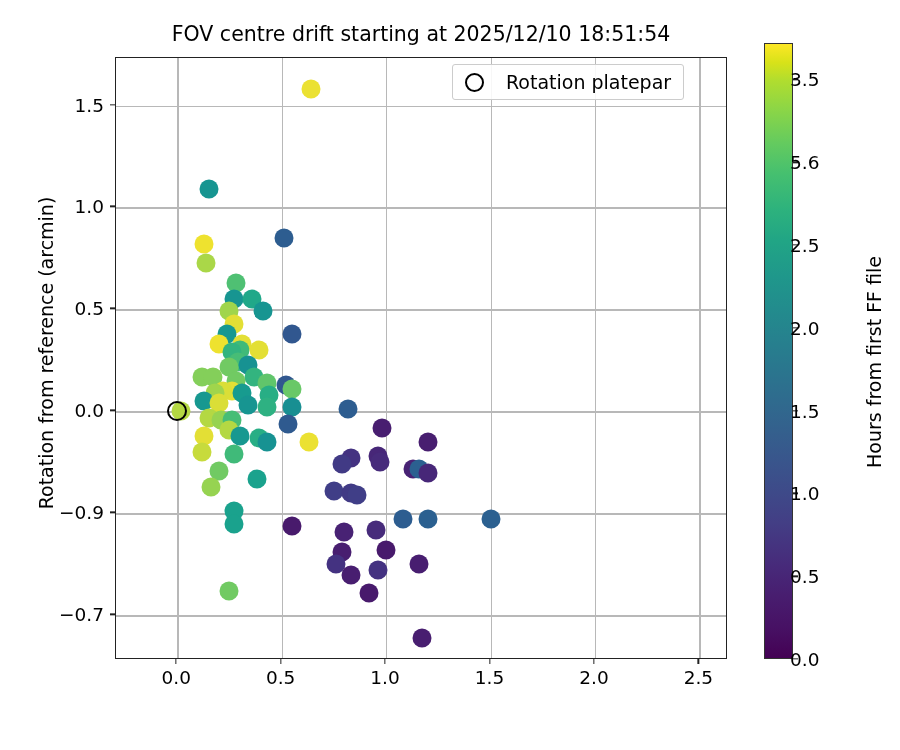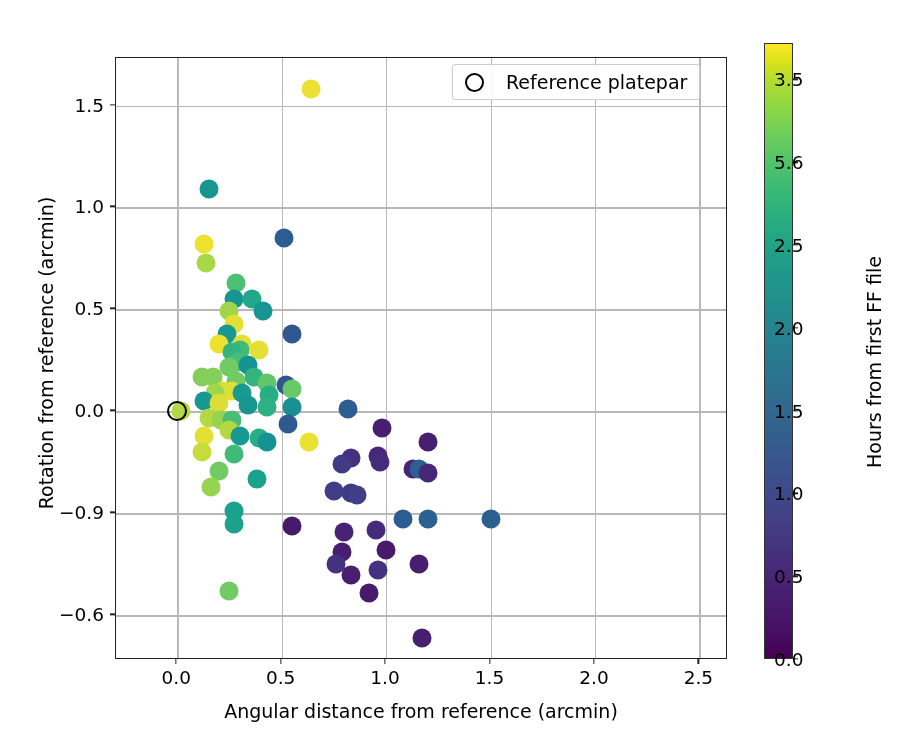--- a/index.html
+++ b/index.html
@@ -172,21 +172,21 @@
   .cb-tick {
     position: absolute;
     left: 793px;
     width: 5px;
     height: 1.3px;
     background: #222222;
     transform: translateY(-50%);
   }
   .cb-tick-label {
     position: absolute;
-    left: 774px;
+    left: 790px;
     font-size: 18.5px;
     color: #000000;
     transform: translateY(-50%);
     white-space: nowrap;
   }
   #cb-label {
     position: absolute;
     left: 566px;
     top: 351px;
     width: 616px;
@@ -195,20 +195,21 @@
     color: #000000;
     transform: rotate(-90deg);
     white-space: nowrap;
   }
 </style>
 </head>
 <body>
 
 <div id="figure">
 
+  <div id="chart-title">FOV centre drift starting at 2025/12/10 18:51:54</div>
 
   <div id="plot-area">
     <div id="gridlines">
         <div class="gridline-v" style="left: 61.2px;"></div>
         <div class="gridline-v" style="left: 165.637px;"></div>
         <div class="gridline-v" style="left: 270.074px;"></div>
         <div class="gridline-v" style="left: 374.511px;"></div>
         <div class="gridline-v" style="left: 478.947px;"></div>
         <div class="gridline-v" style="left: 583.384px;"></div>
         <div class="gridline-h" style="top: 557.339px;"></div>
@@ -316,39 +317,38 @@
       <div class="tick-x-label" style="left: 385.074px;">1.0</div>
       <div class="tick-x" style="left: 489.511px;"></div>
       <div class="tick-x-label" style="left: 489.511px;">1.5</div>
       <div class="tick-x" style="left: 593.947px;"></div>
       <div class="tick-x-label" style="left: 593.947px;">2.0</div>
       <div class="tick-x" style="left: 698.384px;"></div>
       <div class="tick-x-label" style="left: 698.384px;">2.5</div>
     </div>
   <div id="ticks-y">
       <div class="tick-y" style="top: 614.339px;"></div>
-      <div class="tick-y-label" style="top: 614.339px;"><span>−0.6</span></div>
+      <div class="tick-y-label" style="top: 614.339px;"><span>−0.7</span></div>
       <div class="tick-y" style="top: 512.375px;"></div>
       <div class="tick-y-label" style="top: 512.375px;"><span>−0.9</span></div>
       <div class="tick-y" style="top: 410.41px;"></div>
       <div class="tick-y-label" style="top: 410.41px;"><span>0.0</span></div>
       <div class="tick-y" style="top: 308.445px;"></div>
       <div class="tick-y-label" style="top: 308.445px;"><span>0.5</span></div>
       <div class="tick-y" style="top: 206.48px;"></div>
       <div class="tick-y-label" style="top: 206.48px;"><span>1.0</span></div>
       <div class="tick-y" style="top: 104.516px;"></div>
       <div class="tick-y-label" style="top: 104.516px;"><span>1.5</span></div>
     </div>
 
-  <div id="xlabel">Angular distance from reference (arcmin)</div>
   <div id="ylabel">Rotation from reference (arcmin)</div>
 
   <div id="legend">
     <div id="legend-marker"></div>
-    <div id="legend-label">Reference platepar</div>
+    <div id="legend-label">Rotation platepar</div>
   </div>
 
   <div id="colorbar"></div>
   <div id="colorbar-ticks">
       <div class="cb-tick" style="top: 659px;"></div>
       <div class="cb-tick-label" style="top: 659px;">0.0</div>
       <div class="cb-tick" style="top: 576.204px;"></div>
       <div class="cb-tick-label" style="top: 576.204px;">0.5</div>
       <div class="cb-tick" style="top: 493.409px;"></div>
       <div class="cb-tick-label" style="top: 493.409px;">1.0</div>

